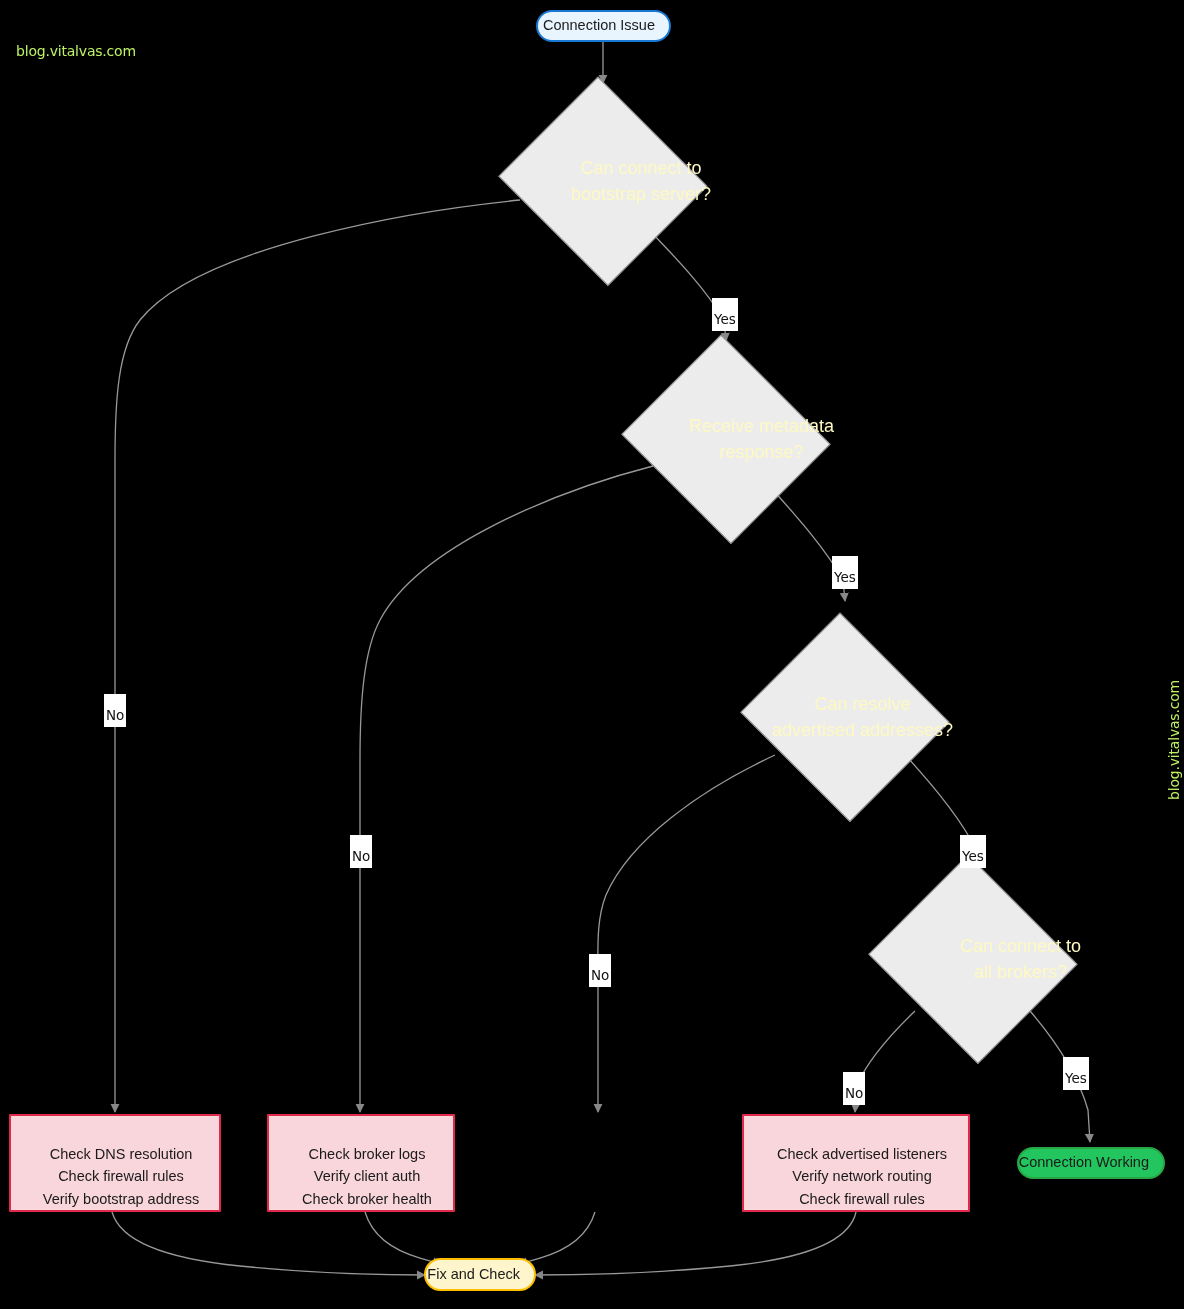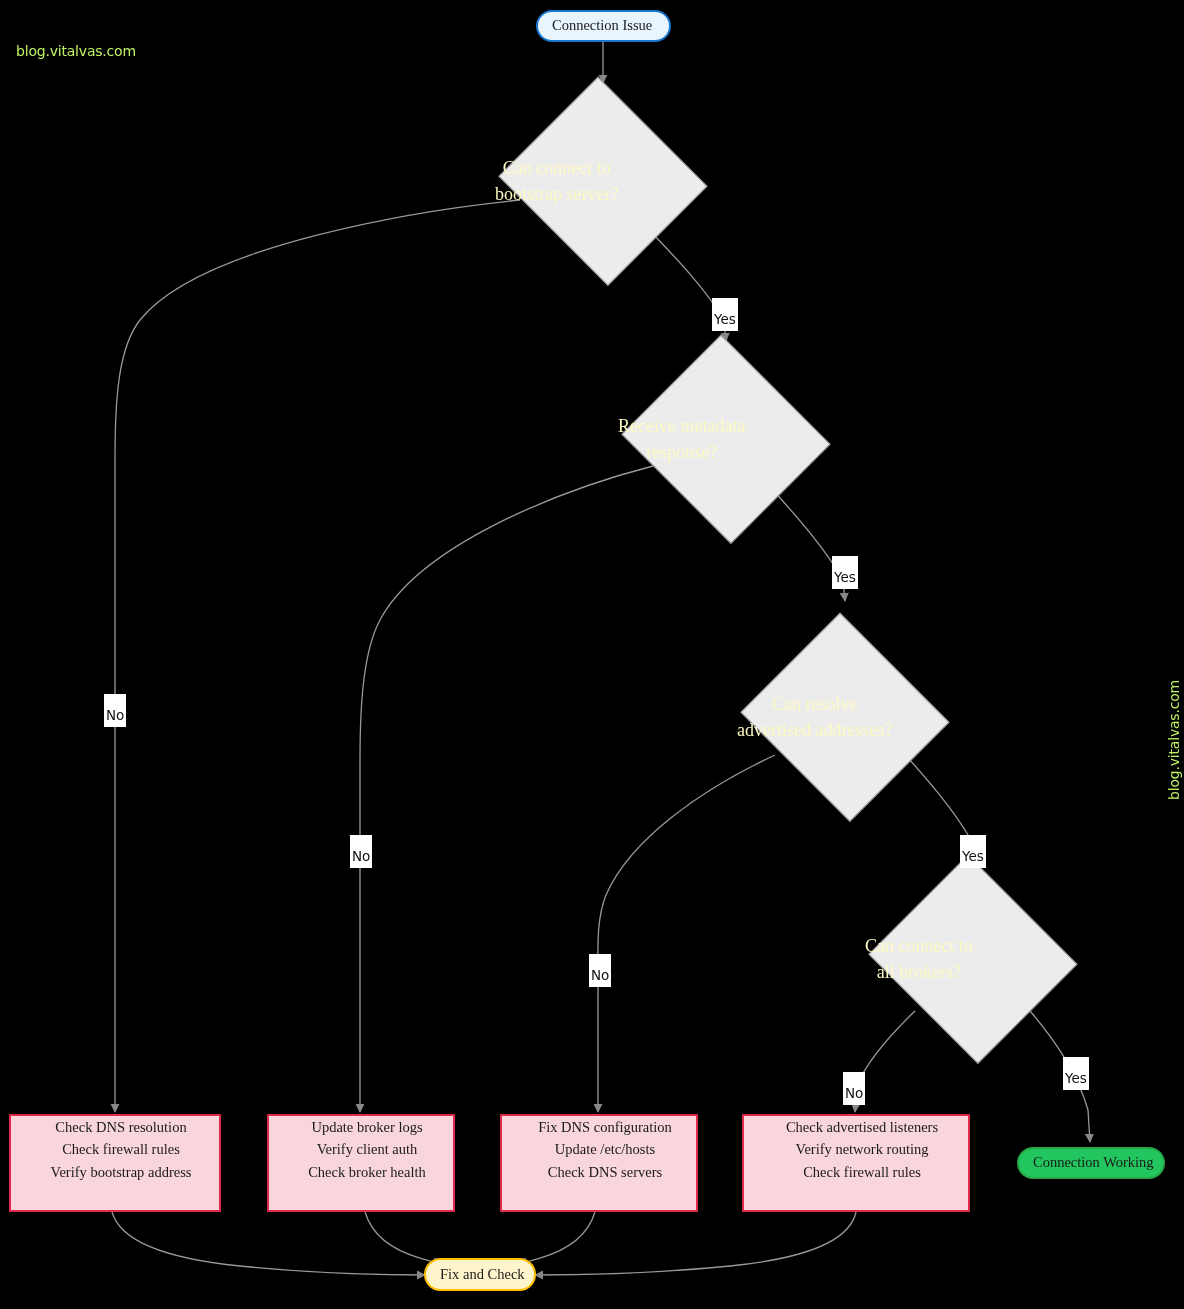--- a/index.html
+++ b/index.html
@@ -29,24 +29,24 @@
   .edge-path {
     fill: none;
     stroke: #999999;
     stroke-width: 1.3px;
   }
   .node {
     position: absolute;
     box-sizing: border-box;
     display: flex;
     align-items: center;
-    justify-content: flex-start;
+    justify-content: flex-end;
     text-align: center;
     color: #1a1a1a;
-    font-family: Liberation Serif, serif;
+    font-family: Liberation Sans, sans-serif;
   }
   
   .node-terminal {
     border-radius: 999px;
     font-size: 14.5px;
     line-height: 1.2;
     white-space: nowrap;
     padding: 0 14px;
   }
   .term-start {
@@ -228,30 +228,25 @@
     </div>
   </div>
 
   <div class="node node-action" style="left:9px; top:1114px; width:212px; height:98px;">
     <div>Check DNS resolution</div>
     <div>Check firewall rules</div>
     <div>Verify bootstrap address</div>
   </div>
 
   <div class="node node-action" style="left:267px; top:1114px; width:188px; height:98px;">
-    <div>Update broker logs</div>
+    <div>Check broker logs</div>
     <div>Verify client auth</div>
     <div>Check broker health</div>
   </div>
 
-  <div class="node node-action" style="left:500px; top:1114px; width:198px; height:98px;">
-    <div>Fix DNS configuration</div>
-    <div>Update /etc/hosts</div>
-    <div>Check DNS servers</div>
-  </div>
 
   <div class="node node-action" style="left:742px; top:1114px; width:228px; height:98px;">
     <div>Check advertised listeners</div>
     <div>Verify network routing</div>
     <div>Check firewall rules</div>
   </div>
 
   <div class="node node-terminal term-success" style="left:1017px; top:1147px; width:148px; height:32px;">
     <span>Connection Working</span>
   </div>

